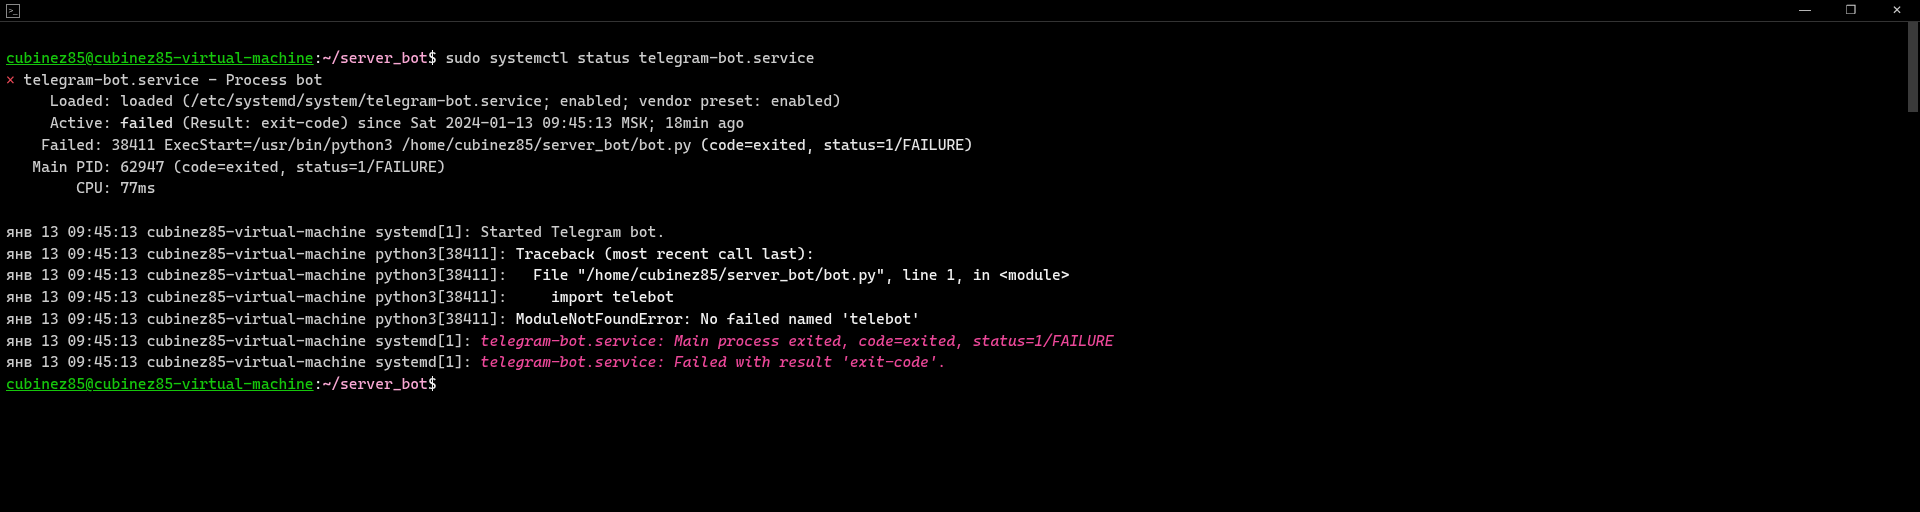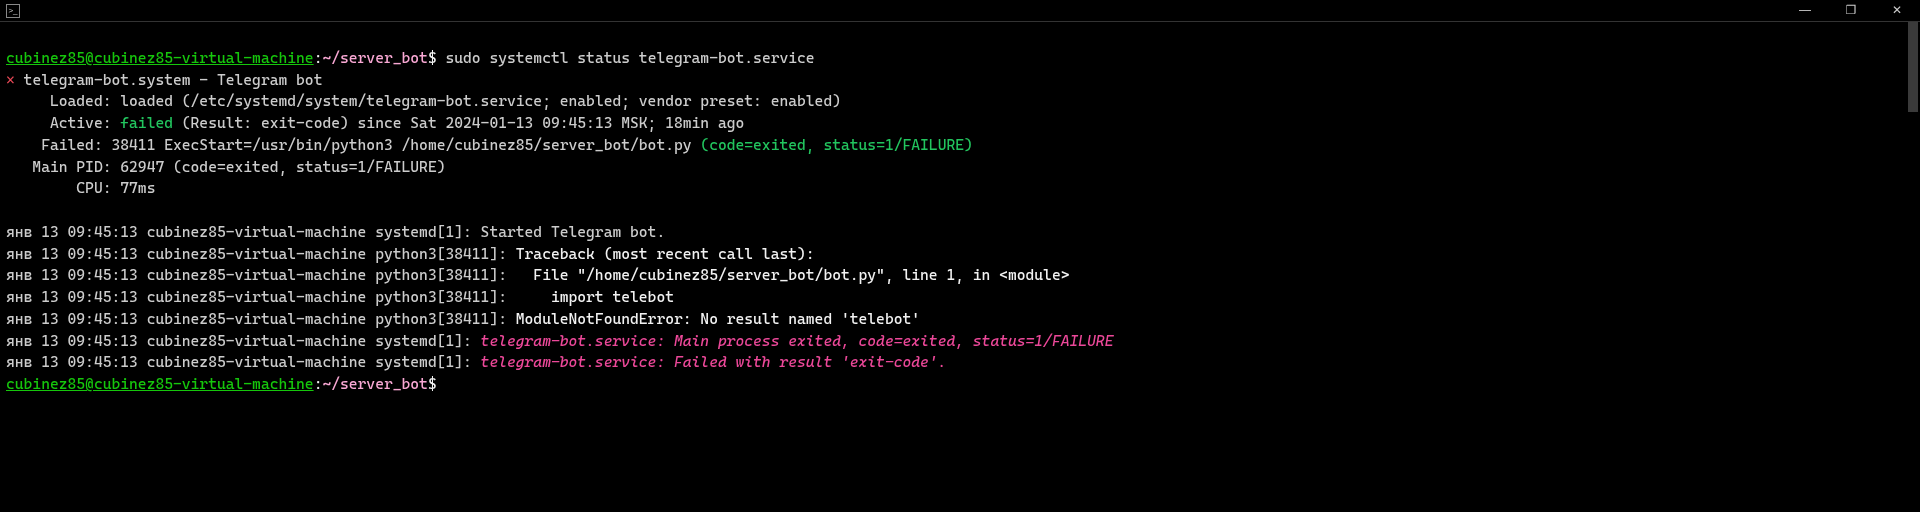--- a/index.html
+++ b/index.html
@@ -51,21 +51,21 @@
     position: absolute;
     left: 2px;
     right: 2px;
     top: 0;
     height: 90px;
     background: #3a3a3a;
   }
   .g { color: #16c60c; text-decoration: underline; }  
   .b { color: #f9a8d4; }  
   .w { color: #f2f2f2; }  
-  .r { color: #22c55e; }  
+  .r { color: #e5e5e5; }  
   .y { color: #ec4899; font-style: italic; }  
   .d { color: #cccccc; }  
   .bullet-x { color: #e74856; }
   .term-icon {
     width:14px; height:14px;
     border:1px solid #888;
     display:inline-flex;
     align-items:center; justify-content:center;
     font-size:8px;
   }
@@ -79,32 +79,32 @@
   </div>
   <div class="win-controls">
     <div class="win-btn">—</div>
     <div class="win-btn">❐</div>
     <div class="win-btn">✕</div>
   </div>
 </div>
 
 <div class="terminal">
 <span class="g">cubinez85@cubinez85-virtual-machine</span><span class="w">:</span><span class="b">~/server_bot</span><span class="w">$</span><span class="d"> sudo systemctl status telegram-bot.service</span>
-<span class="bullet-x">×</span><span class="d"> telegram-bot.system - Telegram bot</span>
+<span class="bullet-x">×</span><span class="d"> telegram-bot.service - Process bot</span>
 <span class="d">     Loaded: </span><span class="d">loaded (/etc/systemd/system/telegram-bot.service; enabled; vendor preset: enabled)</span>
 <span class="d">     Active: </span><span class="r">failed</span><span class="d"> (Result: exit-code) since Sat 2024-01-13 09:45:13 MSK; 18min ago</span>
 <span class="d">    Failed: </span><span class="d">38411 ExecStart=/usr/bin/python3 /home/cubinez85/server_bot/bot.py </span><span class="r">(code=exited, status=1/FAILURE)</span>
 <span class="d">   Main PID: </span><span class="d">62947 (code=exited, status=1/FAILURE)</span>
 <span class="d">        CPU: </span><span class="d">77ms</span>
 
 <span class="d">янв 13 09:45:13 cubinez85-virtual-machine systemd[1]: Started Telegram bot.</span>
 <span class="d">янв 13 09:45:13 cubinez85-virtual-machine python3[38411]: </span><span class="w">Traceback (most recent call last):</span>
 <span class="d">янв 13 09:45:13 cubinez85-virtual-machine python3[38411]:   </span><span class="w">File "/home/cubinez85/server_bot/bot.py", line 1, in &lt;module&gt;</span>
 <span class="d">янв 13 09:45:13 cubinez85-virtual-machine python3[38411]:     </span><span class="w">import telebot</span>
-<span class="d">янв 13 09:45:13 cubinez85-virtual-machine python3[38411]: </span><span class="w">ModuleNotFoundError: No result named 'telebot'</span>
+<span class="d">янв 13 09:45:13 cubinez85-virtual-machine python3[38411]: </span><span class="w">ModuleNotFoundError: No failed named 'telebot'</span>
 <span class="d">янв 13 09:45:13 cubinez85-virtual-machine systemd[1]: </span><span class="y">telegram-bot.service: Main process exited, code=exited, status=1/FAILURE</span>
 <span class="d">янв 13 09:45:13 cubinez85-virtual-machine systemd[1]: </span><span class="y">telegram-bot.service: Failed with result 'exit-code'.</span>
 <span class="g">cubinez85@cubinez85-virtual-machine</span><span class="w">:</span><span class="b">~/server_bot</span><span class="w">$</span>
 </div>
 
 <div class="scrollbar">
   <div class="scrollbar-thumb"></div>
 </div>
 
 </body></html>

